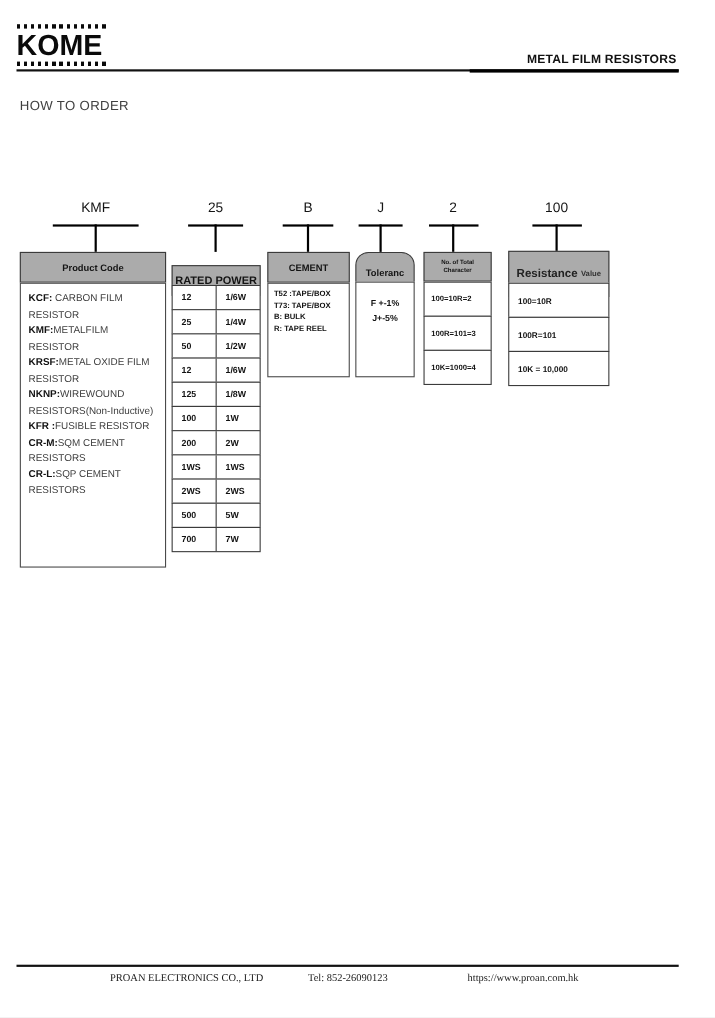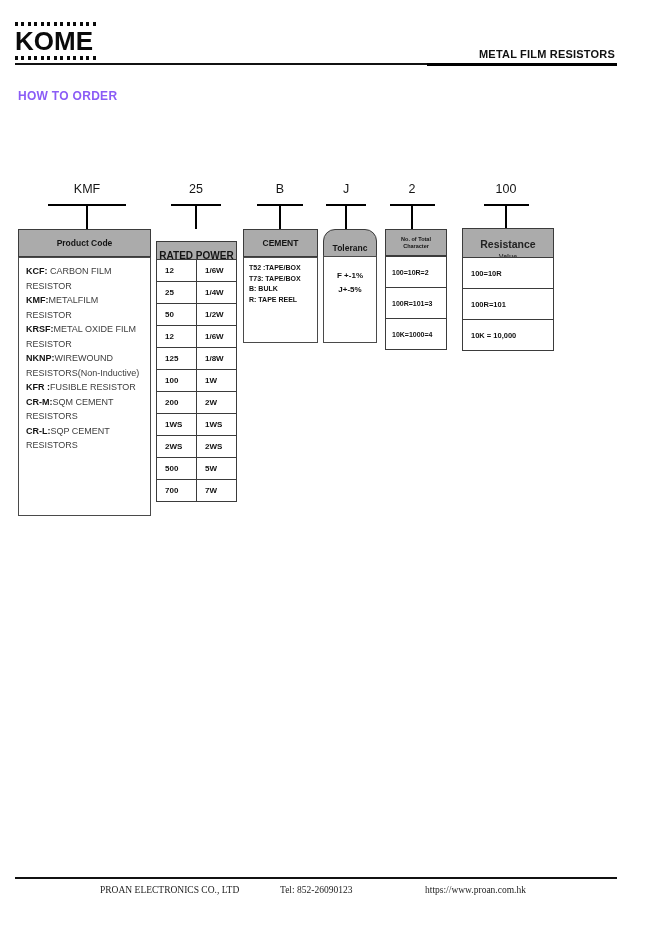--- a/index.html
+++ b/index.html
@@ -14,22 +14,22 @@
   .logo { position:absolute; left:15px; top:22px; width:84px; }
   .logo-dots { height:4px; width:84px;
     background:repeating-linear-gradient(90deg,#0a0a0a 0 3px,transparent 3px 6.5px); }
   .logo-text { font-size:26px; font-weight:bold; letter-spacing:0px; line-height:30px;
     color:#0a0a0a; transform:scaleY(1.02); }
   .doc-title { position:absolute; right:35px; top:48px; font-size:11px; font-weight:bold;
     letter-spacing:0.2px; color:#111; }
   .header-rule { position:absolute; left:15px; right:33px; top:63px; height:2px; background:#111; }
   .doc-title-underline { position:absolute; right:33px; top:63px; width:190px; height:3px; background:#000; }
 
-  .page-title { position:absolute; left:18px; top:89px; font-size:12px; font-weight:bold;
-    letter-spacing:0.3px; color:#8b5cf6; }
+  .page-title { position:absolute; left:18px; top:89px; font-size:12px; font-weight:normal;
+    letter-spacing:0.3px; color:#404040; }
 
   
   .code-label { position:absolute; top:182px; width:90px; text-align:center;
     font-size:12.5px; color:#151515; }
   .hbar { position:absolute; top:204px; height:2px; background:#000; }
   .vbar { position:absolute; top:204px; width:2px; height:25px; background:#000; }
   .hdr { position:absolute; background:#ababab; border:1px solid #3b3b3b;
     display:flex; align-items:center; justify-content:center; text-align:center;
     font-weight:bold; color:#141414; }
   .bodybox { position:absolute; background:#fff; border:1px solid #4a4a4a; }
@@ -67,21 +67,21 @@
   #lbl5 { left:367px; } #hb5 { left:390px; width:45px; } #vb5 { left:411px; }
   #hdr5 { left:385px; top:229px; width:62px; height:27px; font-size:5.5px; line-height:7px;
     flex-direction:column; }
   #cc-rows { position:absolute; left:385px; top:256px; width:62px; }
   .cc-row { height:32px; border:1px solid #3b3b3b; margin-top:-1px; display:flex;
     align-items:center; padding-left:6px; font-size:7px; font-weight:bold; color:#111; background:#fff; }
   .cc-row:first-child { margin-top:0; }
 
   
   #lbl6 { left:461px; } #hb6 { left:484px; width:45px; } #vb6 { left:505px; }
-  #hdr6 { left:462px; top:228px; width:92px; height:42px; gap:3px;flex-direction:column; }
+  #hdr6 { left:462px; top:228px; width:92px; height:42px; gap:3px; }
   .rh-main { font-size:10.5px; font-weight:bold; color:#222; }
   .rh-sub { font-size:7px; font-weight:bold; color:#333; }
   #rv-rows { position:absolute; left:462px; top:257px; width:92px; }
   .rv-row { height:32px; border:1px solid #3b3b3b; margin-top:-1px; display:flex;
     align-items:center; padding-left:8px; font-size:7.5px; font-weight:bold; color:#111; background:#fff; }
   .rv-row:first-child { margin-top:0; }
 
   
   .footer-rule { position:absolute; left:15px; right:33px; top:877px; height:2px; background:#111; }
   .footer-text { position:absolute; top:885px; font-family:"Liberation Serif", serif;

